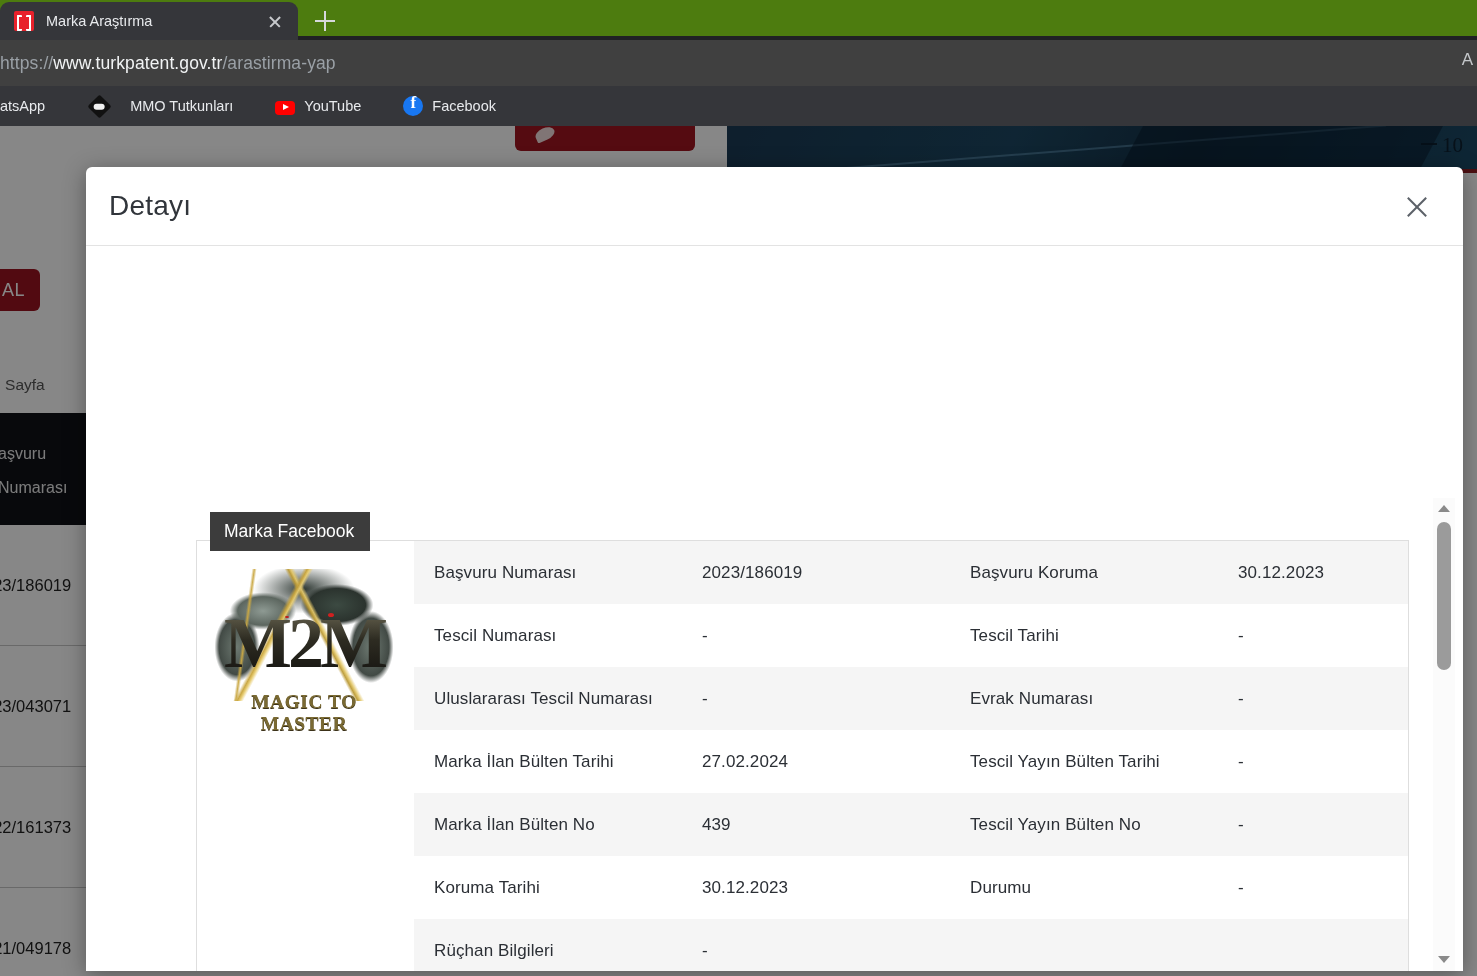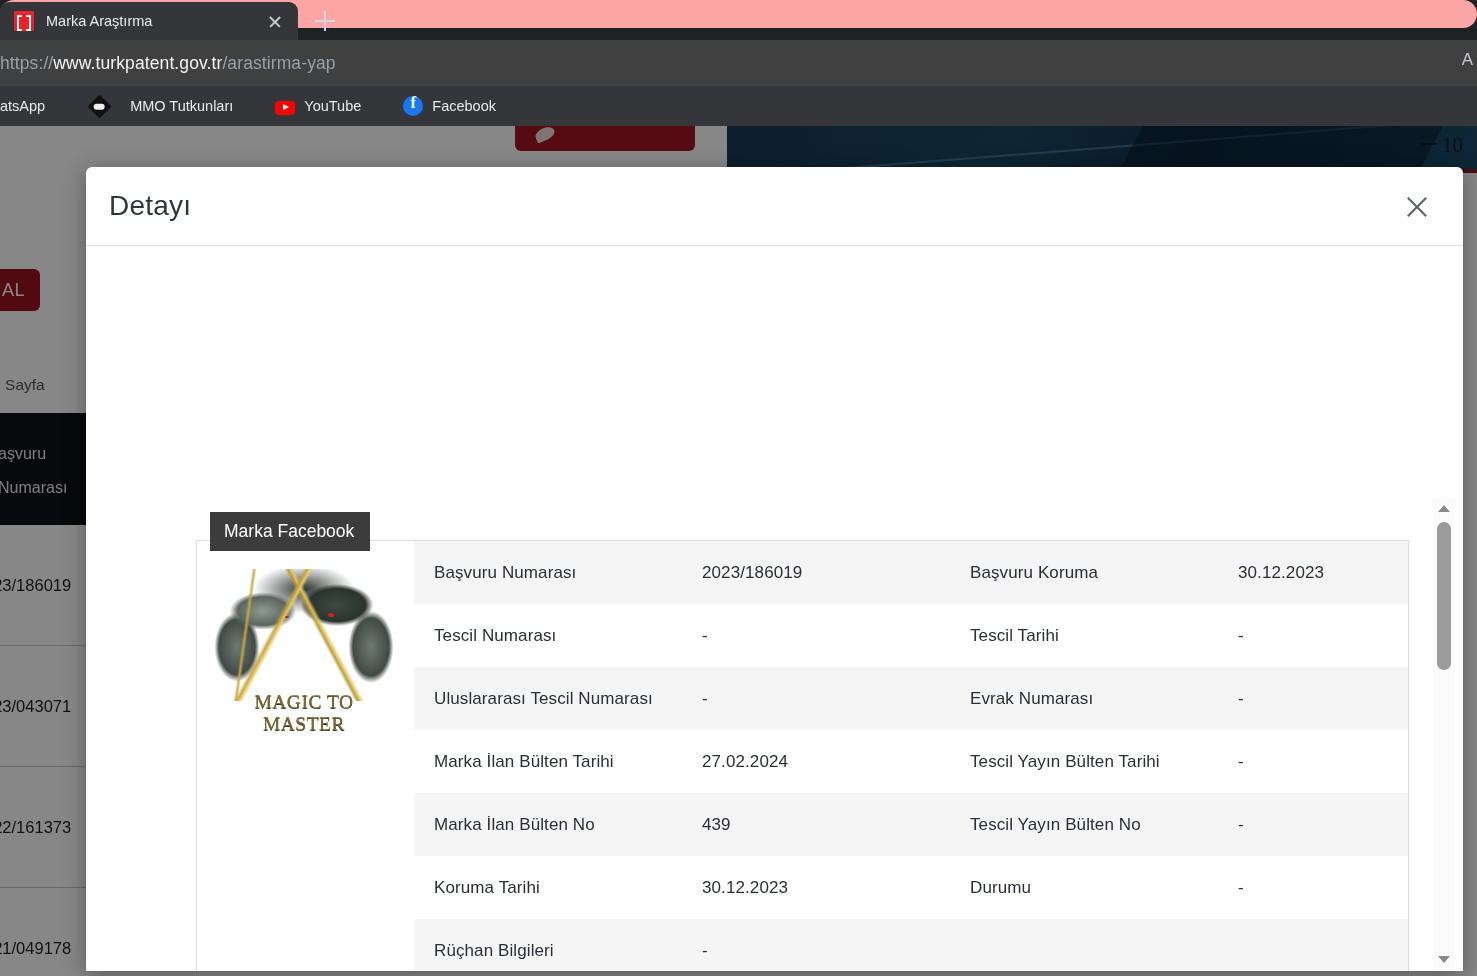--- a/index.html
+++ b/index.html
@@ -7,23 +7,22 @@
   html, body {
     width: 1477px; height: 976px;
     overflow: hidden;
     font-family: "Liberation Sans", "DejaVu Sans", sans-serif;
     background: #202124;
   }
   #screen { position: relative; width: 1477px; height: 976px; overflow: hidden; }
 
   
   .chrome-tabstrip {
-    position: absolute; left: 0; top: 0; width: 1477px; height: 28px;
-    background: #fca5a5;
-    border-radius: 16px;
+    position: absolute; left: 0; top: 0; width: 1477px; height: 36px;
+    background: #4d7c0f;
   }
   .tab {
     position: absolute; left: 0; top: 2px; width: 298px; height: 38px;
     background: #35363a;
     border-radius: 9px 9px 0 0;
     display: flex; align-items: center; padding: 0 10px 0 14px;
   }
   .tab-favicon {
     width: 20px; height: 20px; background: #e8212b;
     border-radius: 2px; flex: 0 0 auto; margin-right: 12px;
@@ -258,21 +257,21 @@
     position: absolute; left: 0; right: 0; top: 38px; text-align: center;
     font-family: "Liberation Serif", serif; font-size: 72px;
     font-weight: bold; letter-spacing: -4px;
     background: linear-gradient(180deg, #6e6a56 0%, #2e2c22 45%, #141310 100%);
     -webkit-background-clip: text; background-clip: text; color: transparent;
     line-height: 1;
   }
   .logo-word {
     position: absolute; left: 0; right: 0; bottom: 10px; text-align: center;
     font-family: "Liberation Serif", serif; font-size: 19.5px;
-    font-weight: normal; letter-spacing: .5px;
+    font-weight: bold; letter-spacing: .5px;
     color: #7a6a33;
     text-shadow: 0 1px 0 #3b3118;
   }
   .card-table { flex: 1 1 auto; overflow: hidden; }
   .trow {
     display: flex; align-items: center;
     height: 63px; padding: 0 0 0 20px;
   }
   .trow.alt { background: #f5f5f5; }
   .tlabel {
@@ -355,20 +354,21 @@
       <div class="tab-badge">Marka Facebook</div>
 
       <div class="card">
         <div class="card-logo">
           <div class="logo-box">
             <div class="logo-art">
               <div class="dragon"></div>
               <div class="dragon-gold"></div>
               <div class="dragon-eye"></div>
             </div>
+            <div class="logo-m2m">M2M</div>
             <div class="logo-word">MAGIC TO MASTER</div>
           </div>
         </div>
 
         <div class="card-table">
 
           <div class="trow alt">
             <div class="tlabel">Başvuru Numarası</div>
             <div class="tvalue">2023/186019</div>
             <div class="tlabel">Başvuru Koruma</div>

